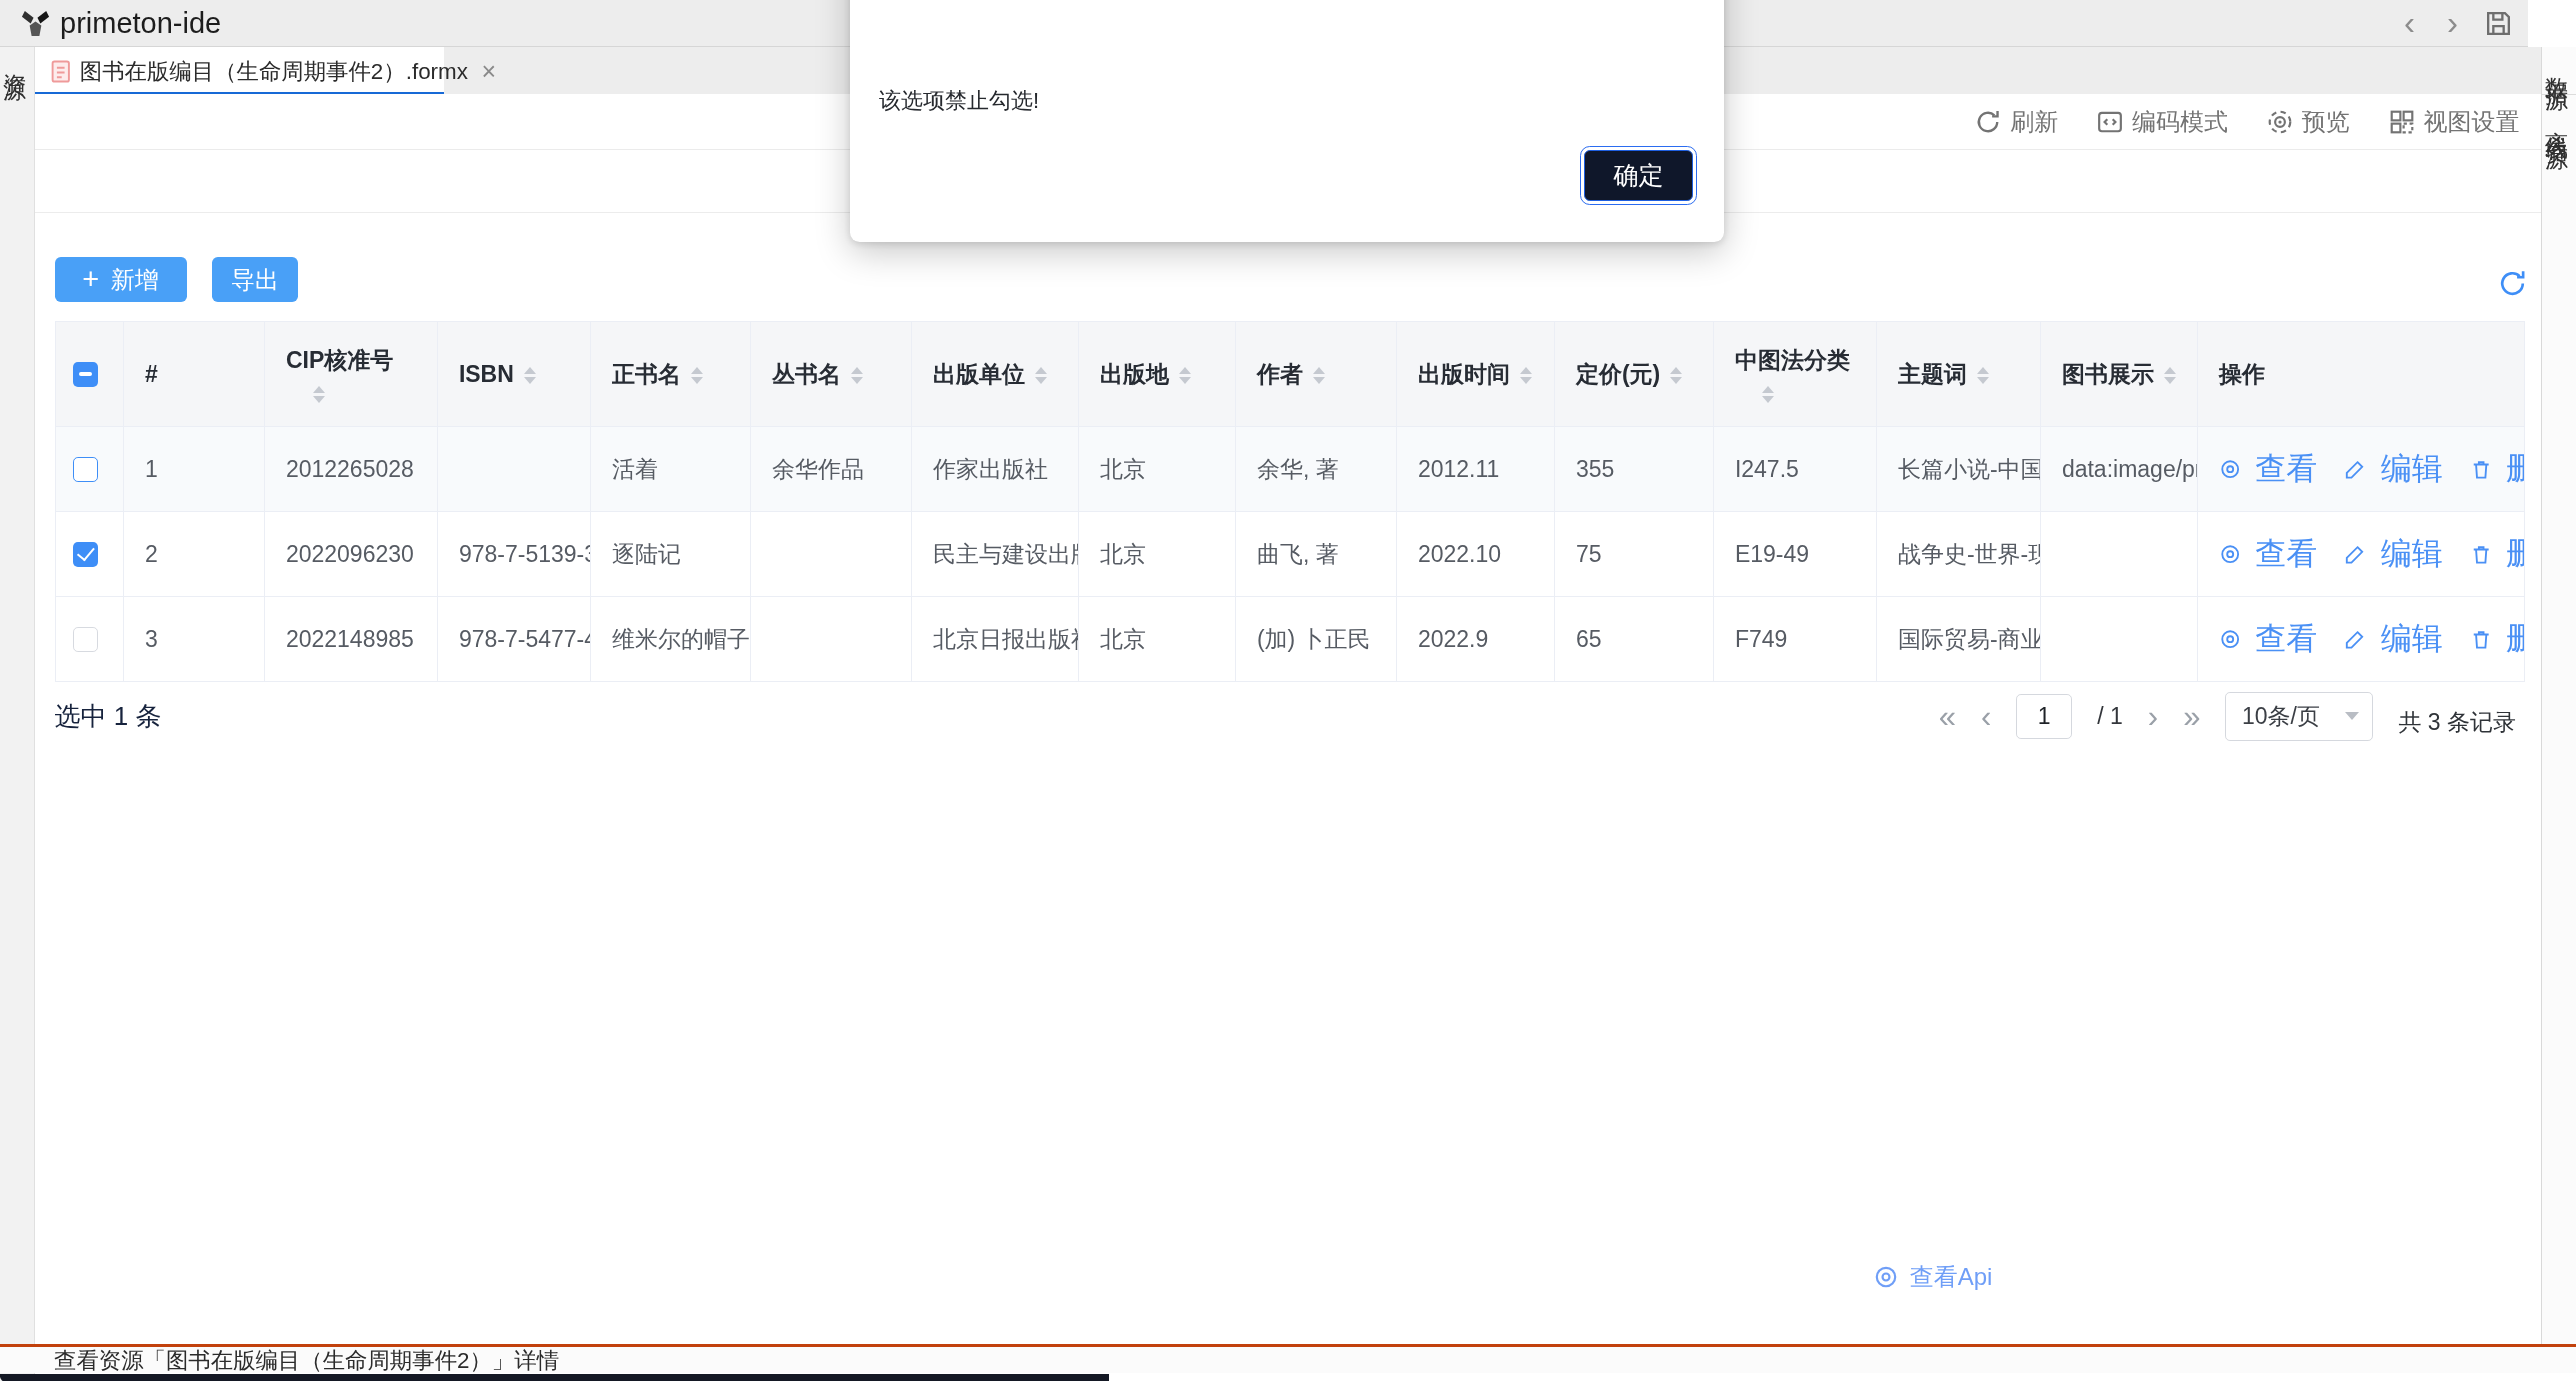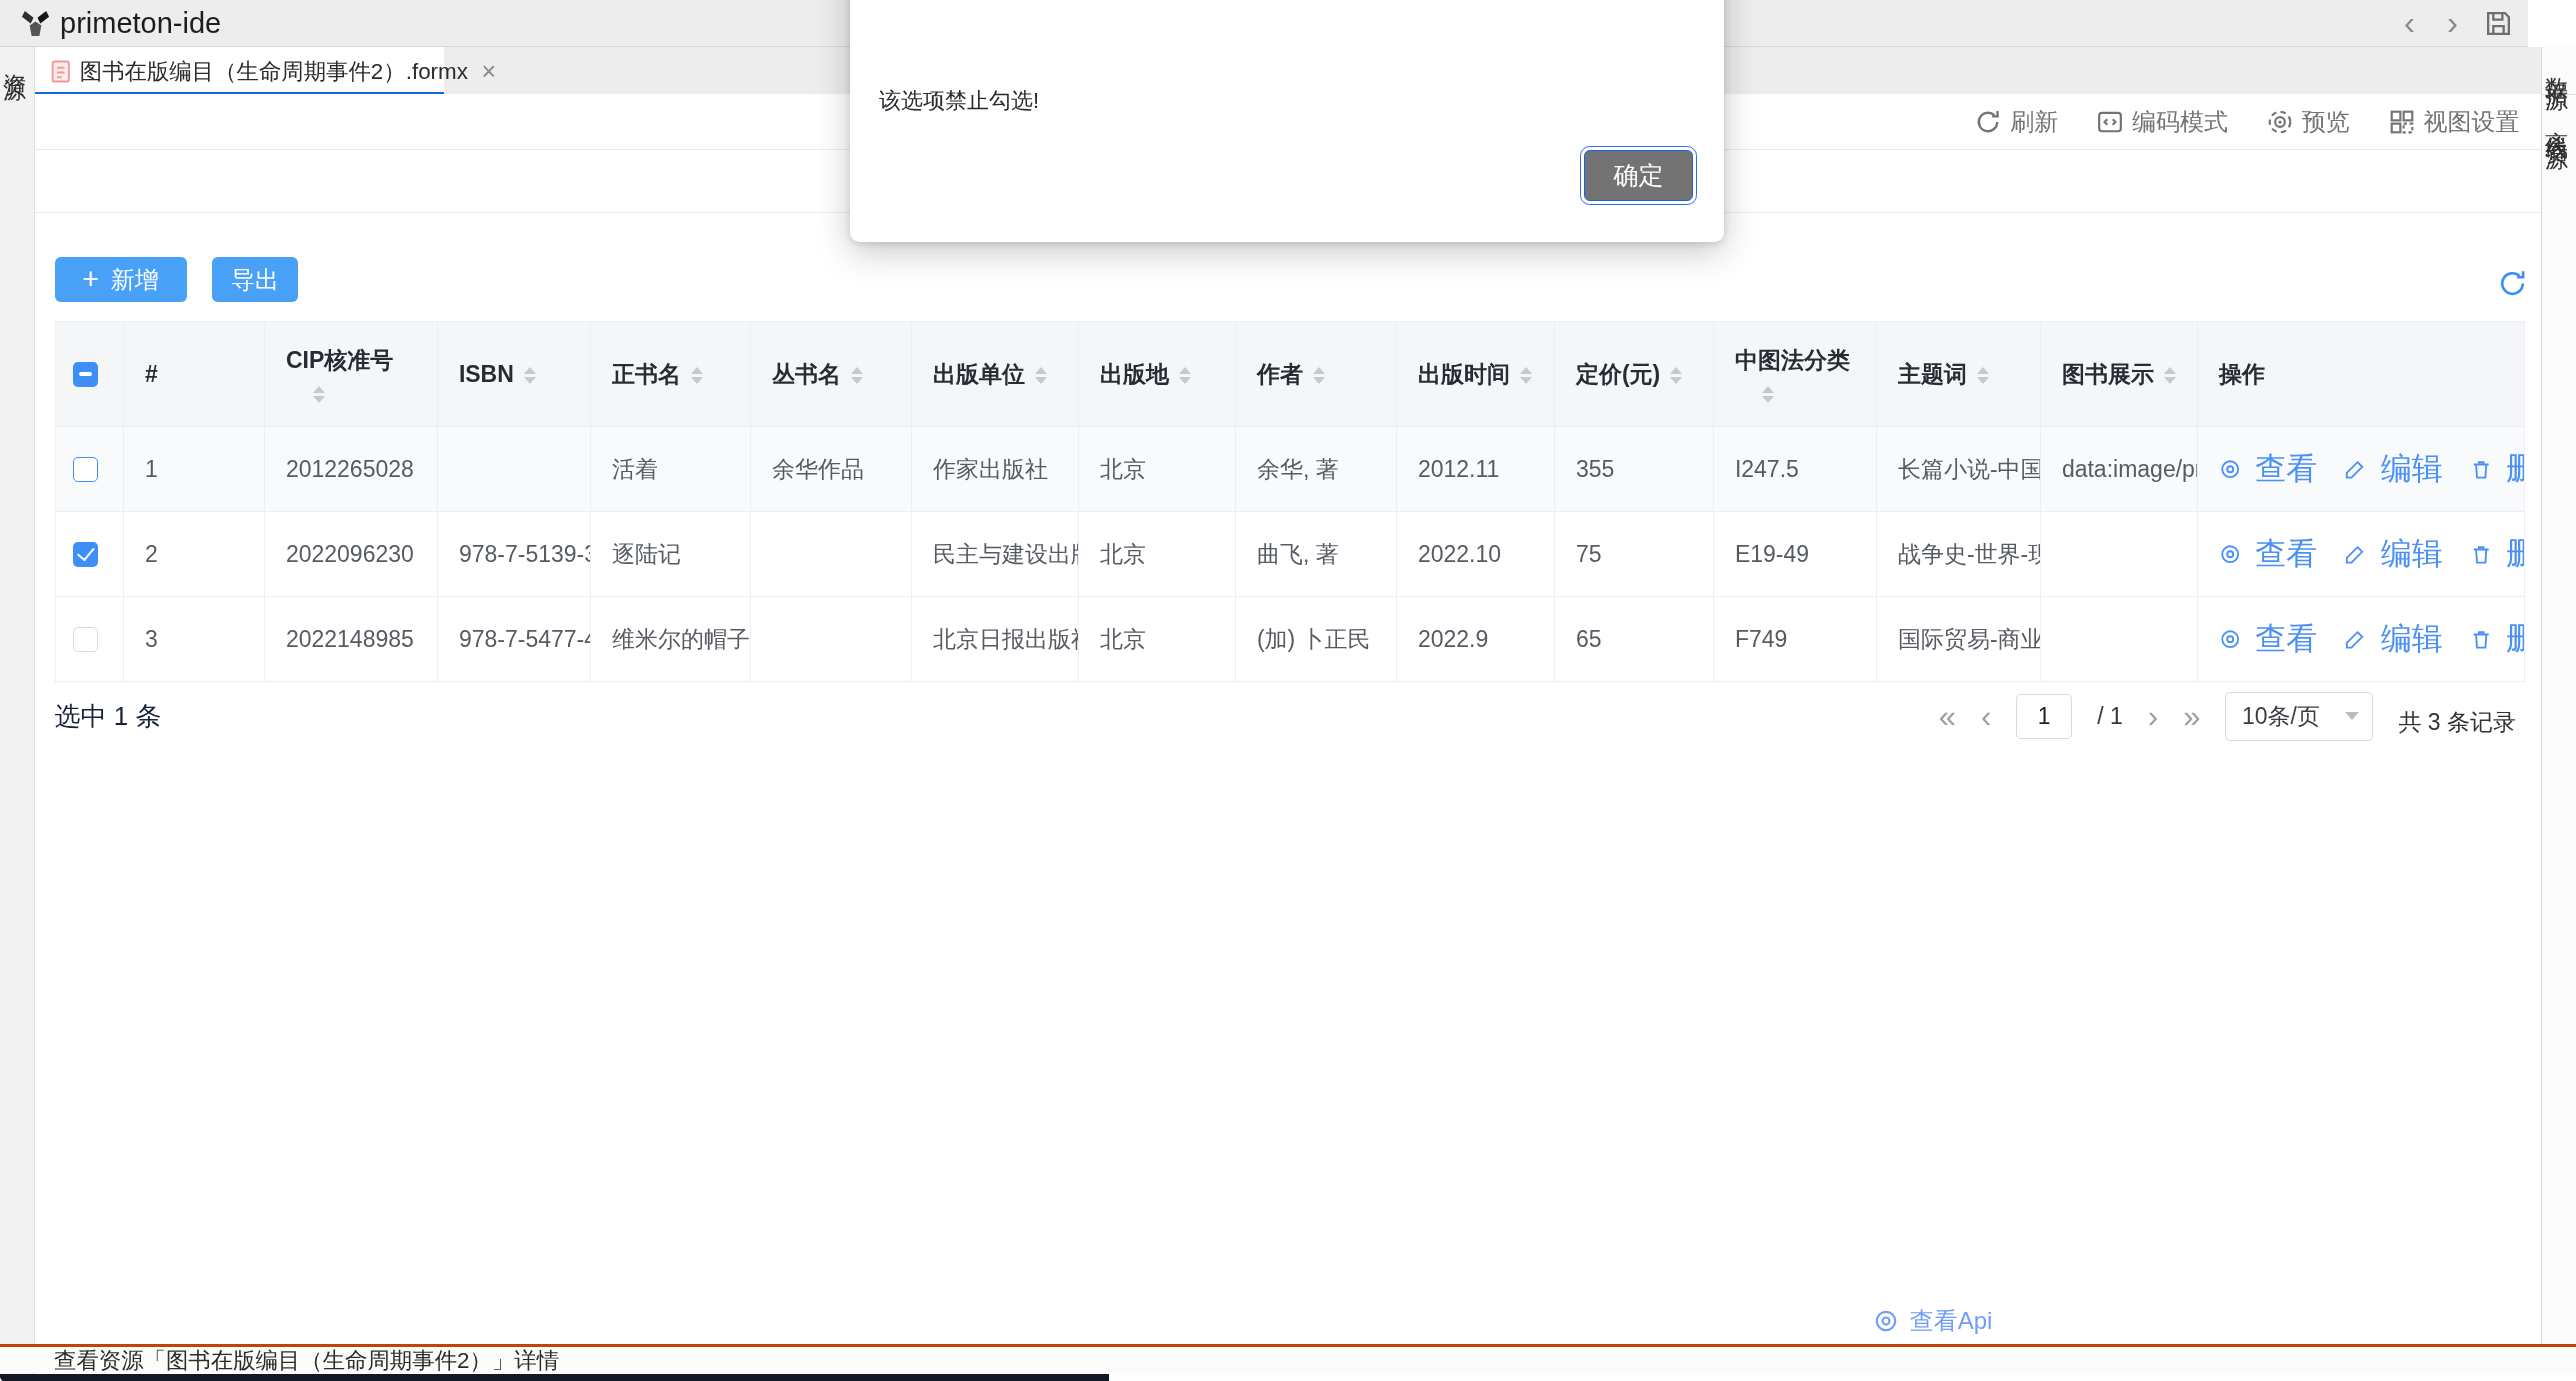--- a/index.html
+++ b/index.html
@@ -69,35 +69,35 @@
   
   .selected-info { position:absolute; left:19.5px; top:605px; font-size:26px; color:#17233d; }
   .pager { position:absolute; right:25px; top:593px; height:58px; display:flex; align-items:center; gap:25px; }
   .pg-arrow { font-size:31px; color:#9aa0a8; cursor:pointer; line-height:1; }
   .pg-input { width:56px; height:45px; border:1px solid #d5d8de; border-radius:4.9px; text-align:center; font-size:23px; color:#1e2227; font-family:inherit; }
   .pg-of { font-size:23px; color:#33363b; }
   .pg-size { width:148px; height:49px; border:1px solid #d5d8de; border-radius:4.9px; display:flex; align-items:center; justify-content:space-between; padding:0 13.6px 0 15.6px; font-size:23px; color:#3b3f45; cursor:pointer; }
   .caret { width:0; height:0; border-left:7.8px solid transparent; border-right:7.8px solid transparent; border-top:8.8px solid #b9bdc4; }
   .pg-total { font-size:23px; color:#2f3338;margin-top:13px; }
 
-  .api-link { position:absolute; left:1838px; top:1167px; display:inline-flex; align-items:center; gap:10.7px; color:#6f9ef7; font-size:24px; cursor:pointer;margin-top:44px; }
+  .api-link { position:absolute; left:1838px; top:1167px; display:inline-flex; align-items:center; gap:10.7px; color:#6f9ef7; font-size:24px; cursor:pointer; }
   .api-link svg { width:26px; height:26px; }
 
   
   .panelbar { position:absolute; left:35px; top:1308px; width:2506px; height:36px; background:#f2f2f2; border-top:1px solid #dcdcdc; display:flex; align-items:center; gap:41px; padding-left:13.6px; }
   .panel-item { display:inline-flex; align-items:center; gap:8.8px; font-size:22.4px; color:#3c3c3c; cursor:pointer; }
   .panel-item svg { width:24px; height:24px; }
   .statusbar { position:absolute; left:0; top:1344px; width:2576px; height:29px; background:#fbfbfb; border-top:3px solid #c2410c; font-size:22.4px; color:#2b2b2b; line-height:28px; padding-left:54px; }
   .darkstrip { position:absolute; left:0; top:1374px; width:1109px; height:7.8px; background:#141824; border-radius:0 0 0 5.8px; }
 
   
   .modal { position:absolute; left:850px; top:-60px; width:874px; height:302px; background:#fff; border-radius:9.7px; box-shadow:0 9.7px 35px rgba(0,0,0,.22), 0 1.9px 7.8px rgba(0,0,0,.12); z-index:100; }
   .modal-msg { position:absolute; left:29px; top:146px; font-size:22px; color:#26292e; }
   .modal-footer { position:absolute; right:27px; top:206px; border:1.9px solid #2b6cf0; border-radius:9.7px; padding:2.9px; }
-  .btn-ok { width:109px; height:51px; background:#737373; border:1px solid #1e5fe0; border-radius:5.8px; color:#fff; font-size:25px; cursor:pointer; font-family:inherit; display:flex; align-items:center; justify-content:center; }
+  .btn-ok { width:109px; height:51px; background:#0f172a; border:1px solid #1e5fe0; border-radius:5.8px; color:#fff; font-size:25px; cursor:pointer; font-family:inherit; display:flex; align-items:center; justify-content:center; }
 </style>
 </head>
 <body>
 
 <div class="stage">
 
   <div class="titlebar">
     <svg class="logo" viewBox="0 0 32 32">
       <path d="M5 3l9 7-3 6-9-7z" fill="#2f2f2f"></path>
       <path d="M27 3l-9 7 3 6 9-7z" fill="#161616"></path>

